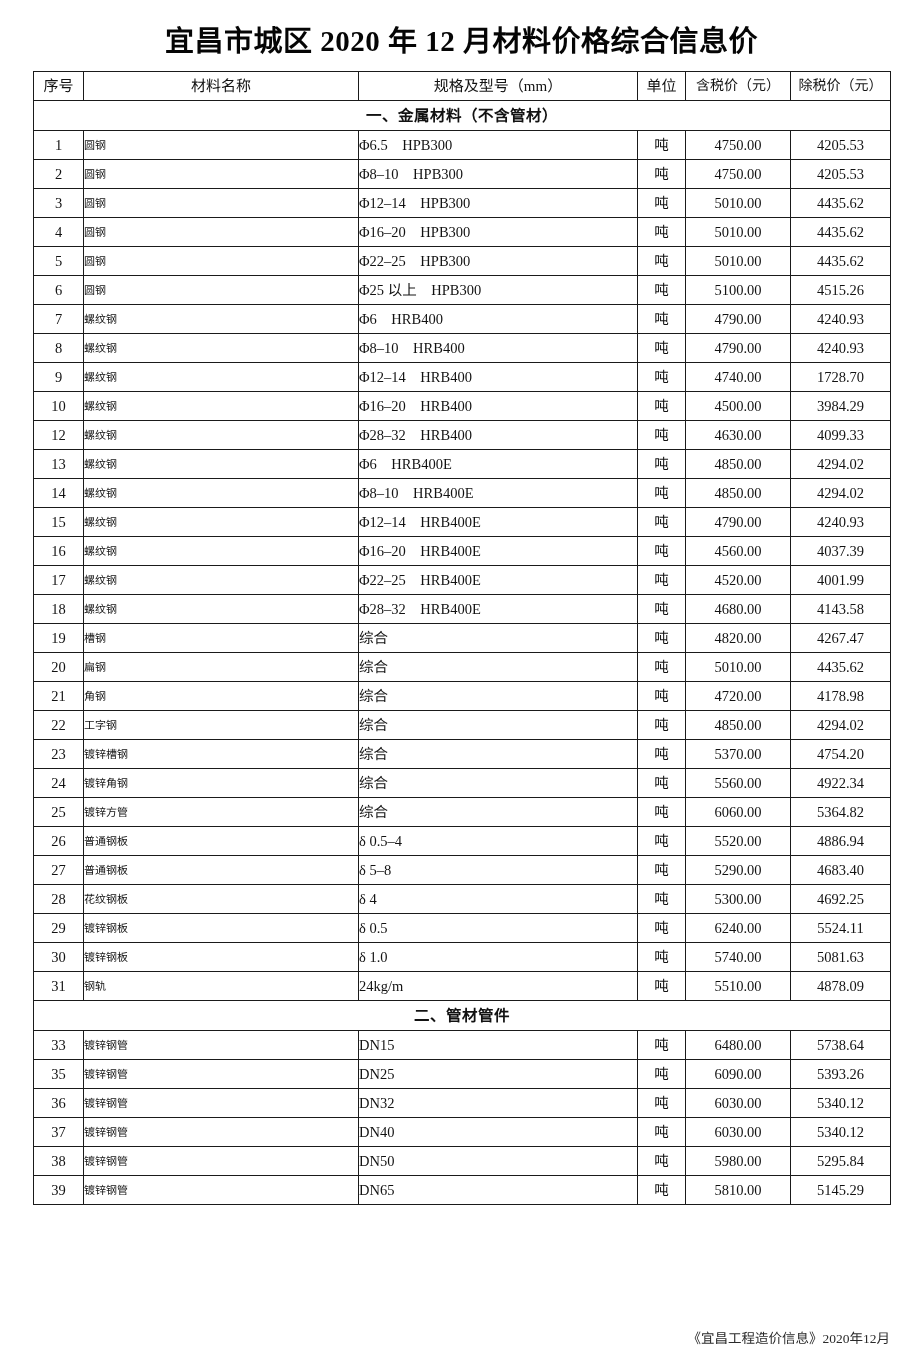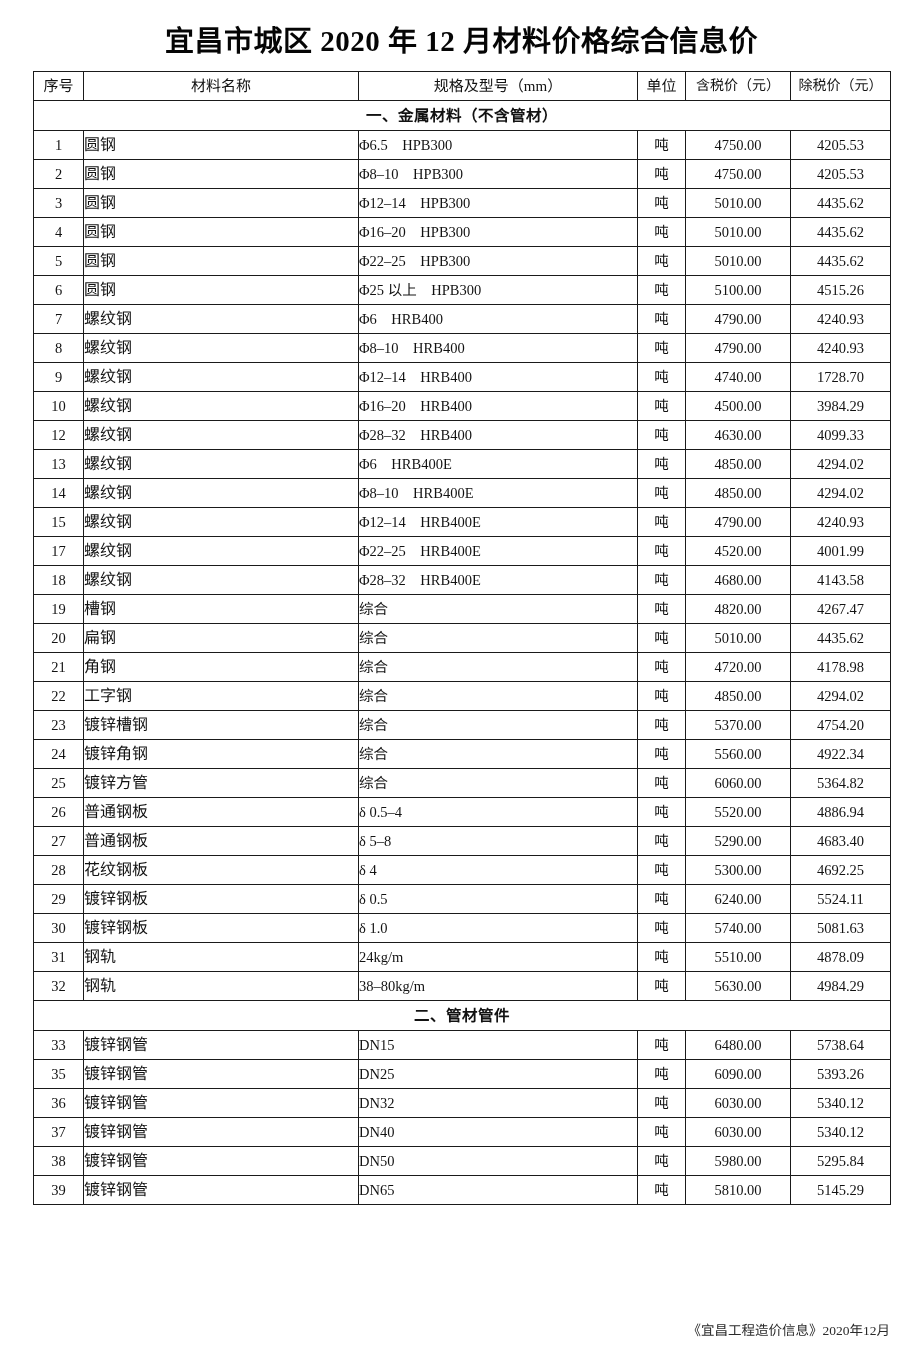--- a/index.html
+++ b/index.html
@@ -81,39 +81,39 @@
     line-height: 29px;
     letter-spacing: 0.5px;
   }
   td.cell-idx {
     text-align: center;
     font-size: 14.5px;
   }
   td.cell-name {
     text-align: left;
     padding-left: 6px;
-    font-size: 16px;
+    font-size: 11px;
   }
   td.cell-spec {
     text-align: left;
     padding-left: 6px;
     font-size: 14.5px;
   }
   td.cell-unit {
     text-align: center;
     font-size: 14.5px;
   }
   td.cell-price {
     text-align: center;
     font-size: 14.5px;
   }
   .doc-footer {
     position: absolute;
     right: 33px;
-    bottom: 26px;
+    bottom: 18px;
     font-size: 13.5px;
     color: #2a2a2a;
     font-family: "Liberation Serif", "DejaVu Serif", serif;
     white-space: nowrap;
   }
 </style>
 </head>
 <body>
 
 <div class="page">
@@ -250,20 +250,28 @@
           </tr>
           <tr>
             <td class="cell-idx">15</td>
             <td class="cell-name">螺纹钢</td>
             <td class="cell-spec">Φ12–14　HRB400E</td>
             <td class="cell-unit">吨</td>
             <td class="cell-price">4790.00</td>
             <td class="cell-price">4240.93</td>
           </tr>
           <tr>
+            <td class="cell-idx">16</td>
+            <td class="cell-name">螺纹钢</td>
+            <td class="cell-spec">Φ16–20　HRB400E</td>
+            <td class="cell-unit">吨</td>
+            <td class="cell-price">4560.00</td>
+            <td class="cell-price">4037.39</td>
+          </tr>
+          <tr>
             <td class="cell-idx">17</td>
             <td class="cell-name">螺纹钢</td>
             <td class="cell-spec">Φ22–25　HRB400E</td>
             <td class="cell-unit">吨</td>
             <td class="cell-price">4520.00</td>
             <td class="cell-price">4001.99</td>
           </tr>
           <tr>
             <td class="cell-idx">18</td>
             <td class="cell-name">螺纹钢</td>
@@ -369,28 +377,20 @@
             <td class="cell-price">5081.63</td>
           </tr>
           <tr>
             <td class="cell-idx">31</td>
             <td class="cell-name">钢轨</td>
             <td class="cell-spec">24kg/m</td>
             <td class="cell-unit">吨</td>
             <td class="cell-price">5510.00</td>
             <td class="cell-price">4878.09</td>
           </tr>
-          <tr>
-            <td class="cell-idx">32</td>
-            <td class="cell-name">钢轨</td>
-            <td class="cell-spec">38–80kg/m</td>
-            <td class="cell-unit">吨</td>
-            <td class="cell-price">5630.00</td>
-            <td class="cell-price">4984.29</td>
-          </tr>
           <tr class="section-row">
             <td colspan="6">二、管材管件</td>
           </tr>
           <tr>
             <td class="cell-idx">33</td>
             <td class="cell-name">镀锌钢管</td>
             <td class="cell-spec">DN15</td>
             <td class="cell-unit">吨</td>
             <td class="cell-price">6480.00</td>
             <td class="cell-price">5738.64</td>

